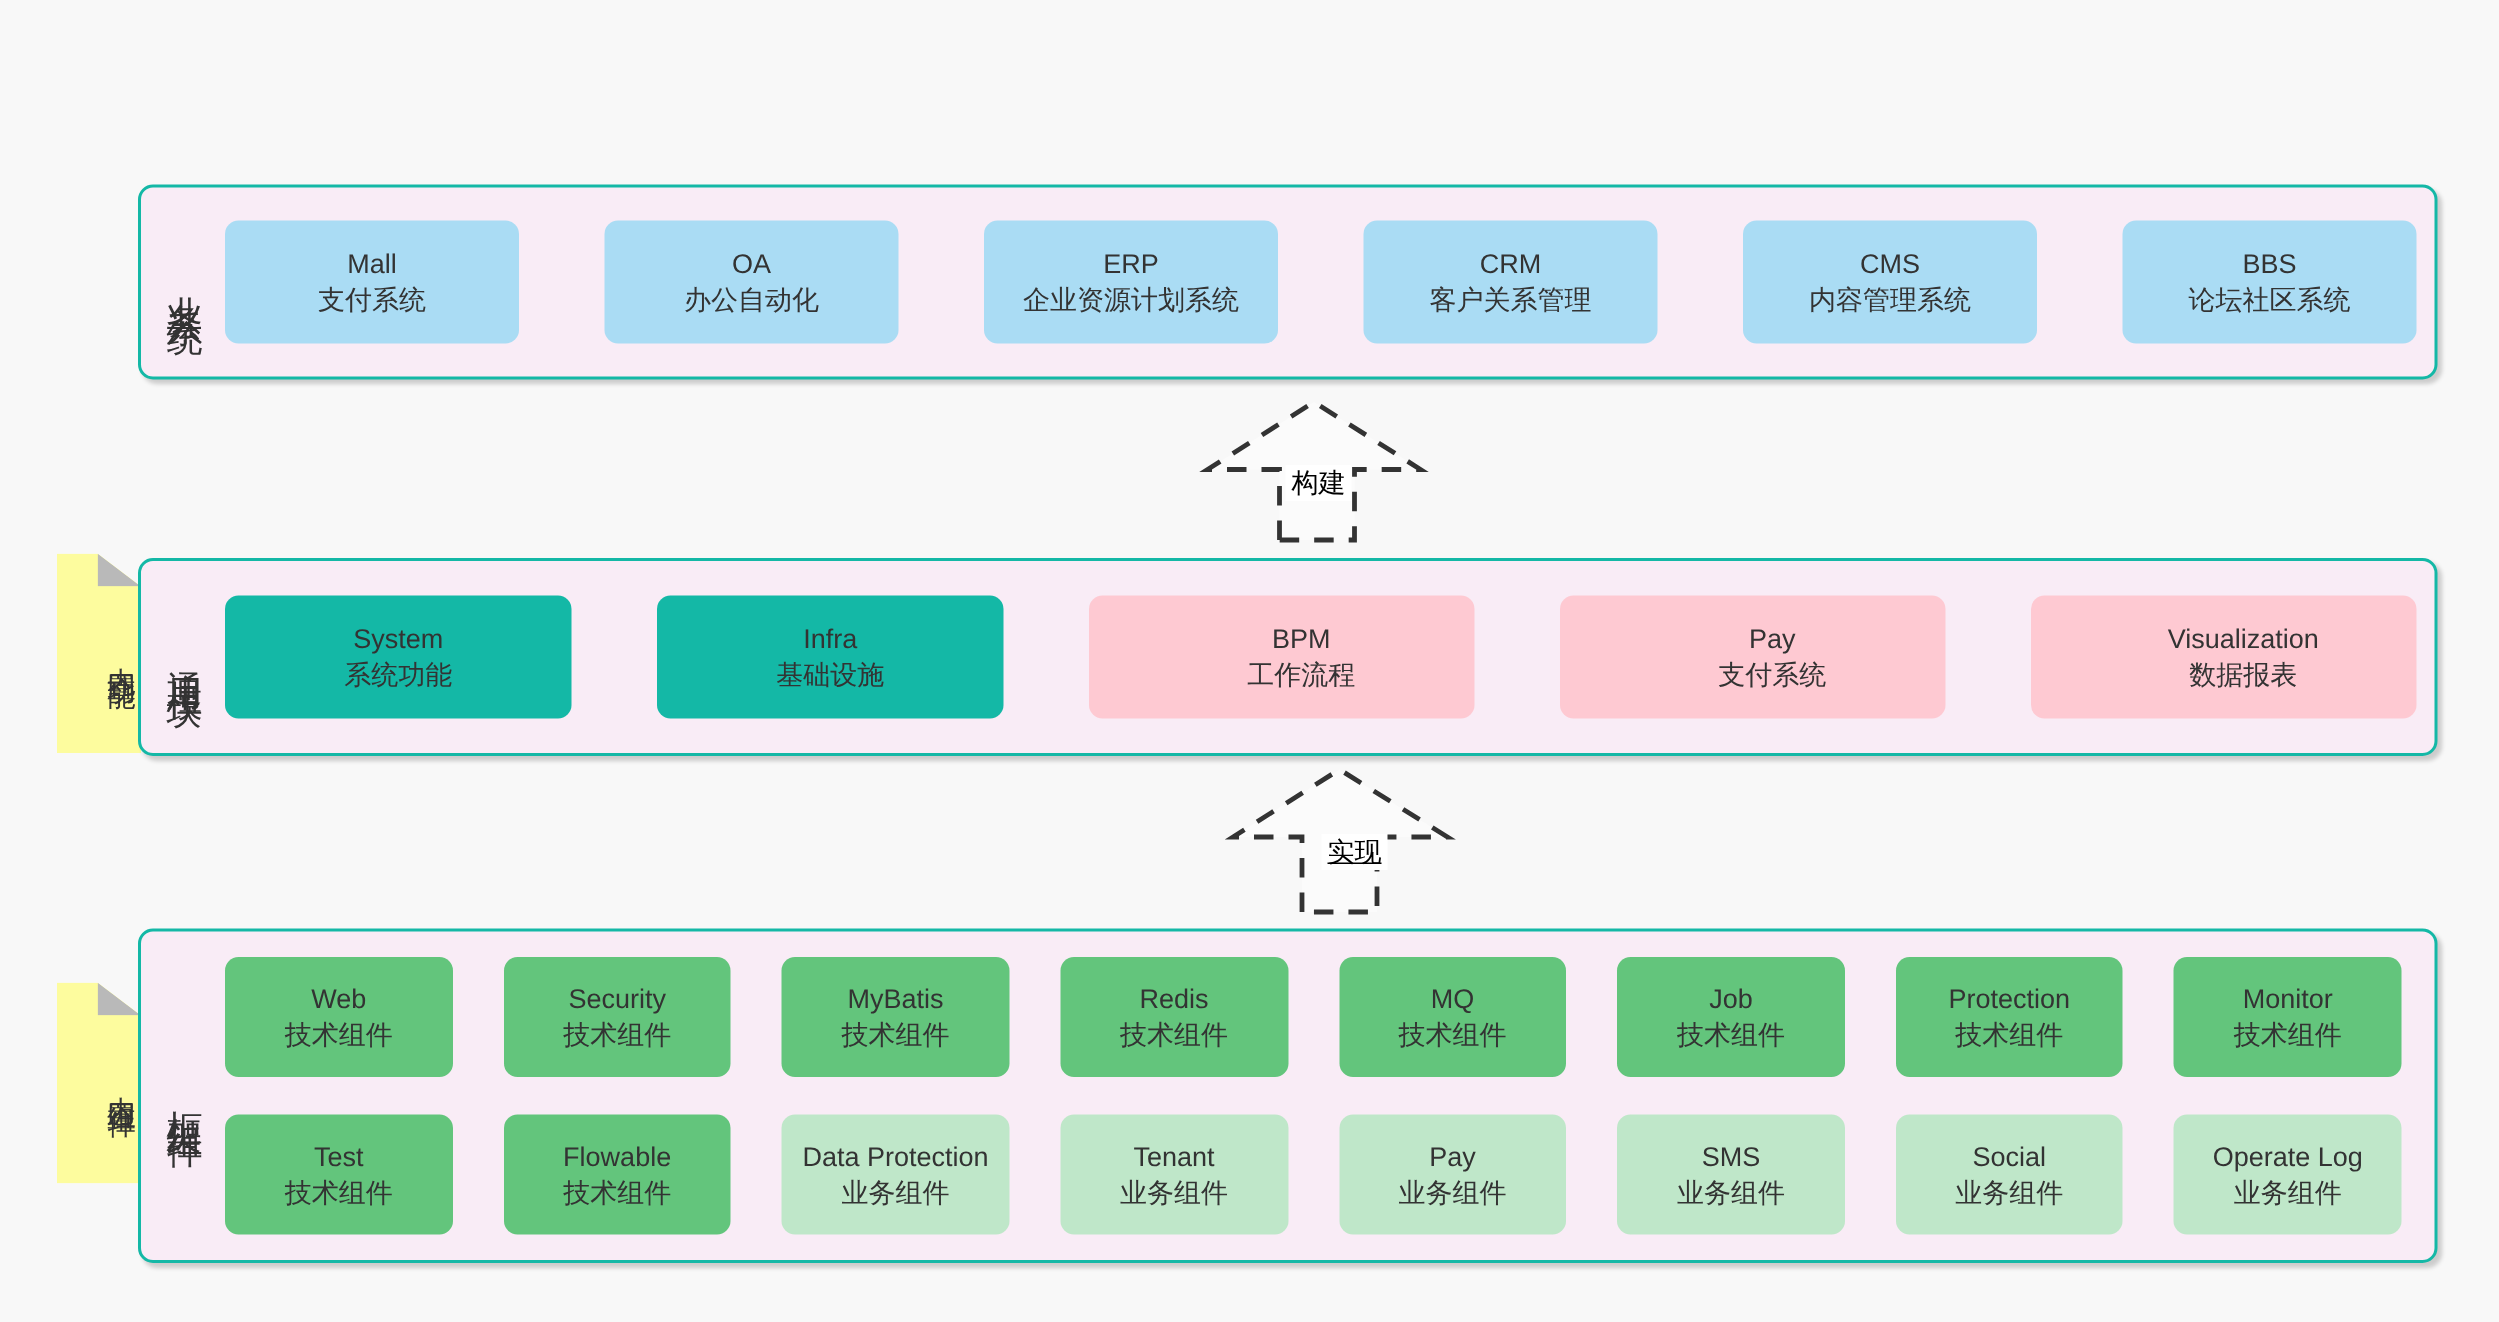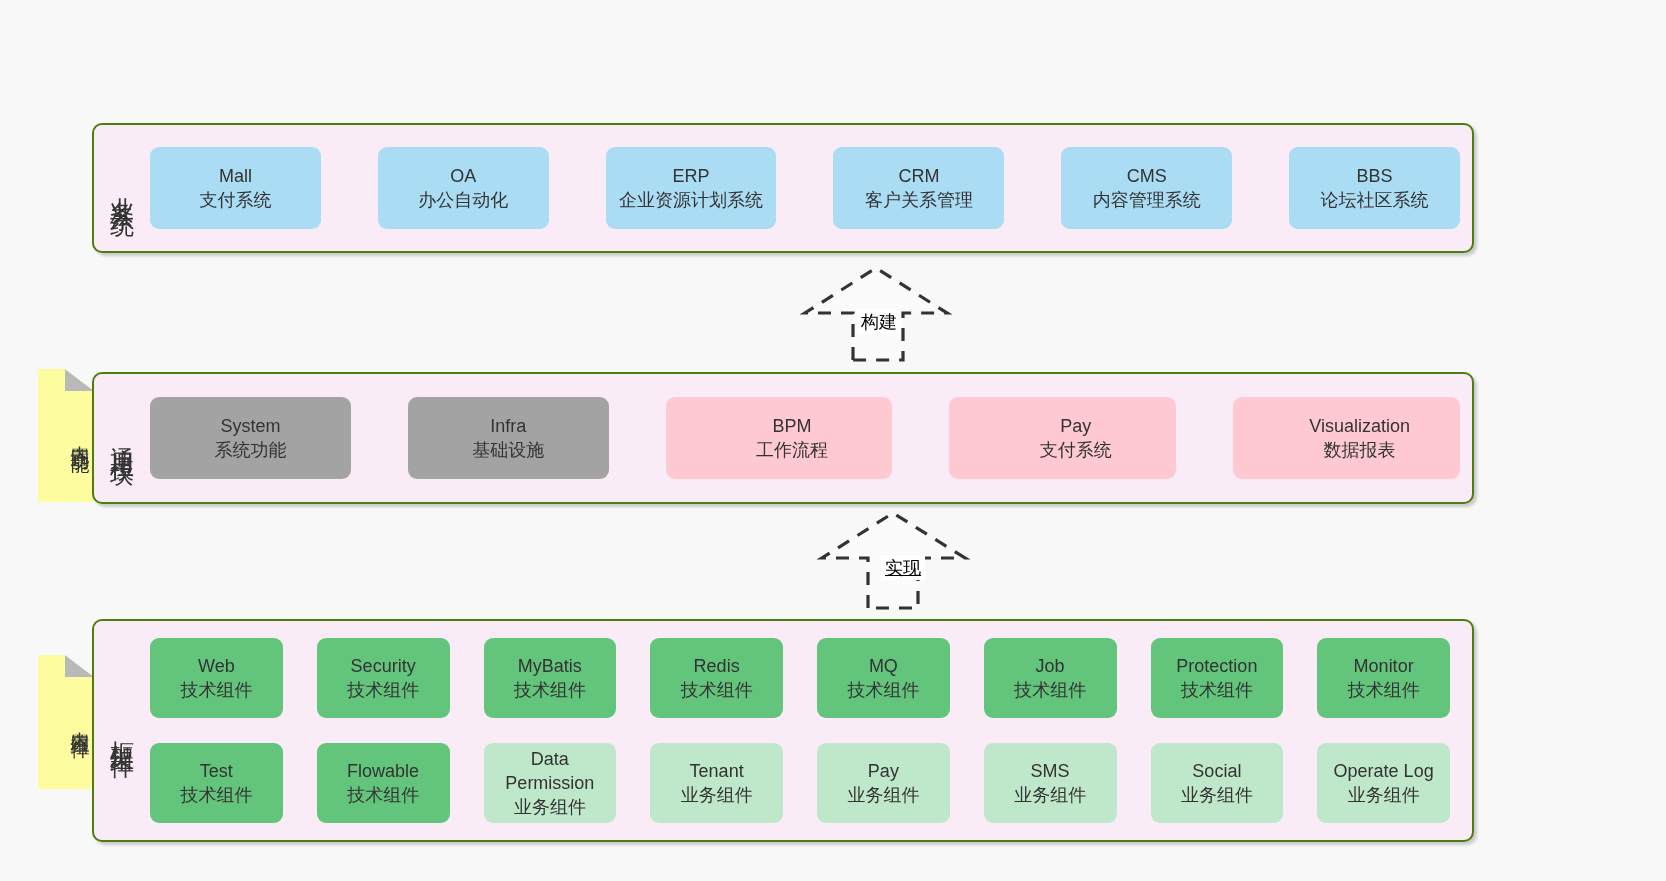--- a/index.html
+++ b/index.html
@@ -12,24 +12,24 @@
     position:relative;
     width:1666px;
     height:881px;
     overflow:hidden;
     background:#f8f8f8;
   }
   
   .layer{
     position:absolute;
     left:92px;
-    width:1382px;
+    width:1533px;
     box-sizing:border-box;
     background:#f9ecf6;
-    border:2px solid #4d7c0f;
+    border:2px solid #14b8a6;
     border-radius:10px;
     box-shadow:3px 3px 3px rgba(0,0,0,0.18);
     display:flex;
     flex-direction:row;
     z-index:2;
   }
   .layer-business{top:123px;height:130px;}
   .layer-modules{top:372px;height:132px;}
   .layer-framework{top:619px;height:223px;}
   .layer-label{
@@ -73,21 +73,21 @@
     align-items:center;
     justify-content:center;
     text-align:center;
     font-size:18px;
     line-height:1.35;
     padding:0 13px;
     box-sizing:content-box;
   }
   .box-row .box{height:80px;}
   .blue{background:#aadcf4;}
-  .red{background:#a3a3a3;}
+  .red{background:#14b8a6;}
   .pink{background:#fec9d2;padding-left:39px;}
   .green{background:#63c57c;}
   .green-light{background:#bfe7c9;}
   
   .sticky{
     position:absolute;
     left:38px;
     width:56px;
     background:#fdfc9e;
     clip-path:polygon(0 0, calc(100% - 29px) 0, 100% 22px, 100% 100%, 0 100%);
@@ -262,21 +262,21 @@
       <div class="box-row">
         <div class="box green">
           <span>Test</span>
           <span>技术组件</span>
         </div>
         <div class="box green">
           <span>Flowable</span>
           <span>技术组件</span>
         </div>
         <div class="box green-light">
-          <span>Data Permission</span>
+          <span>Data Protection</span>
           <span>业务组件</span>
         </div>
         <div class="box green-light">
           <span>Tenant</span>
           <span>业务组件</span>
         </div>
         <div class="box green-light">
           <span>Pay</span>
           <span>业务组件</span>
         </div>

